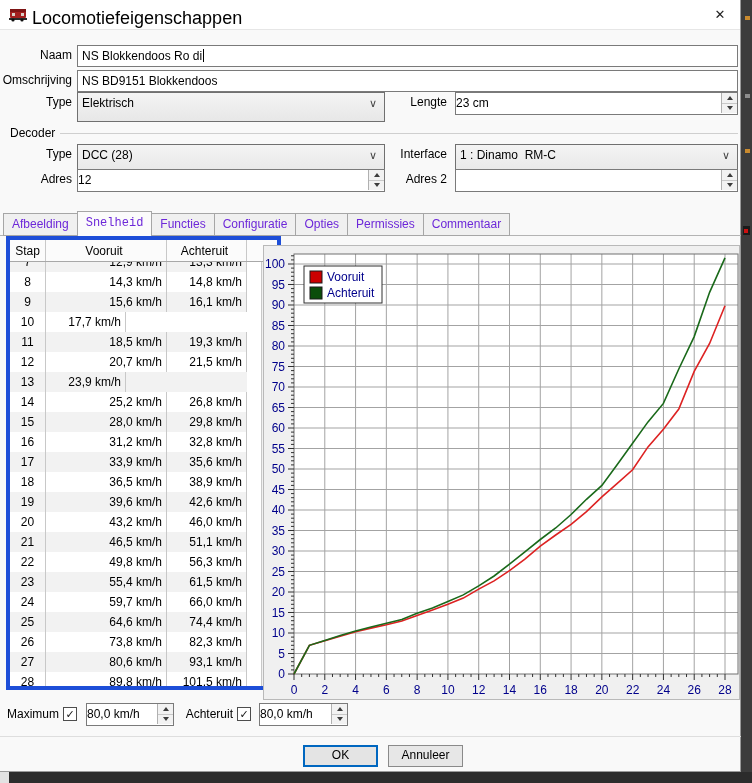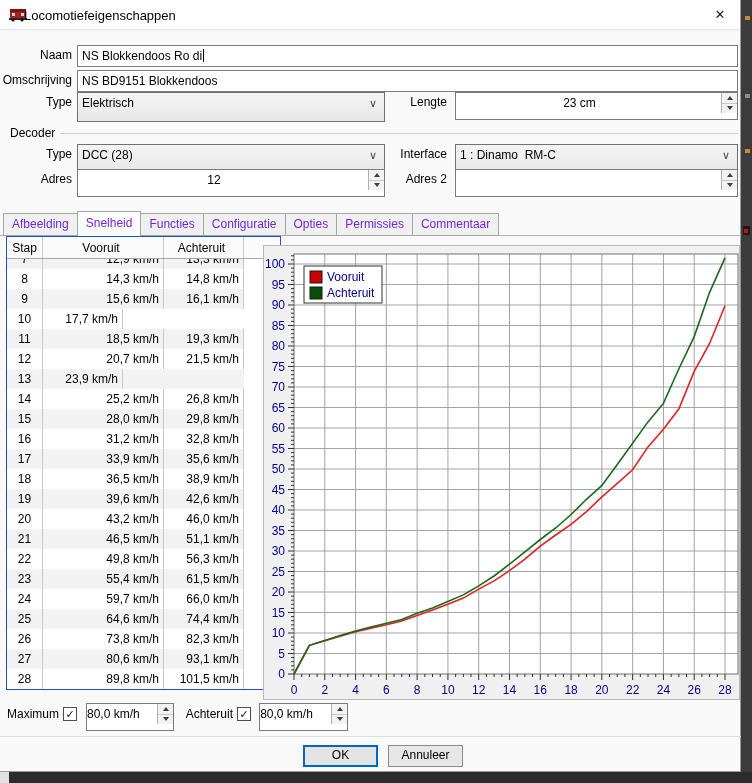--- a/index.html
+++ b/index.html
@@ -3,49 +3,49 @@
 <meta charset="utf-8">
 <style>
   * { margin:0; padding:0; box-sizing:border-box; }
   html,body { width:752px; height:783px; }
   body { background:#2f2f2f; font-family:"Liberation Sans", sans-serif; font-size:12px; color:#000; position:relative; overflow:hidden; }
 
   .dialog { position:absolute; left:0; top:0; width:741px; height:772px; background:#f9f9f9; border-right:1px solid #9a9a9a; border-bottom:1px solid #9a9a9a; }
 
   
   .titlebar { position:absolute; left:0; top:0; width:100%; height:30px; background:#ffffff; border-bottom:1px solid #e6e6e6; }
-  .titlebar .title { position:absolute; left:24px; top:8px; font-size:13px; }
+  .titlebar .title { position:absolute; left:32px; top:8px; font-size:18px; }
   .close-btn { position:absolute; right:6px; top:6px; width:28px; height:19px; text-align:center; line-height:18px; font-size:13px; color:#222; cursor:default; }
   .loco-icon { position:absolute; left:9px; top:7px; width:18px; height:15px; }
 
   
   .flabel { position:absolute; height:21px; line-height:21px; text-align:right; }
   .textbox { position:absolute; height:22px; background:#fff; border:1px solid #7a7a7a; line-height:20px; padding:0 4px; white-space:pre; overflow:hidden; }
   .caret { display:inline-block; width:1px; height:13px; background:#000; vertical-align:-2px; margin-left:1px; }
   .combobox { position:absolute; height:30px; background:linear-gradient(#f4f4f4,#e7e7e7); border:1px solid #707070; line-height:20px; padding:0 4px; white-space:pre; }
   .combobox .chev { position:absolute; right:7px; top:0; line-height:20px; color:#444; font-size:11px; }
-  .spinbox { position:absolute; height:28px; background:#fff; border:1px solid #7a7a7a; line-height:20px; text-align:center; padding-right:34px; white-space:pre; }
+  .spinbox { position:absolute; height:23px; background:#fff; border:1px solid #7a7a7a; line-height:20px; text-align:left; padding-right:34px; white-space:pre; }
   .spinner { position:absolute; right:0; top:0; width:16px; height:20px; border-left:1px solid #b0b0b0; display:flex; flex-direction:column; }
   .spinner .sbtn { flex:1; display:flex; align-items:center; justify-content:center; background:#f2f2f2; }
   .spinner .sbtn:first-child { border-bottom:1px solid #c8c8c8; }
   .tri-up { width:0; height:0; border-left:3px solid transparent; border-right:3px solid transparent; border-bottom:4px solid #3c3c3c; }
   .tri-down { width:0; height:0; border-left:3px solid transparent; border-right:3px solid transparent; border-top:4px solid #3c3c3c; }
 
   .groupline { position:absolute; height:1px; background:#cfcfcf; }
   .grouplabel { position:absolute; height:14px; line-height:14px; }
 
   
   .tabline { position:absolute; left:0; top:235px; width:741px; height:1px; background:#b4b4b4; }
   .tabbar { position:absolute; left:3px; top:211px; height:25px; display:flex; align-items:flex-end; }
   .tab { height:23px; line-height:21px; padding:0 8px; background:#f0f0f0; border:1px solid #a6a6a6; border-left:none; color:#6d28d9; }
   .tab:first-child { border-left:1px solid #a6a6a6; }
-  .tab.active { height:25px; line-height:23px; background:#fbfbfb; border:1px solid #a6a6a6; border-bottom:none; position:relative; z-index:3; margin-left:-1px; }
-
-  
-  .stable { position:absolute; left:6px; top:236px; width:275px; height:454px; background:#fff; border:1px solid #1d4ed8; }
+  .tab.active { height:25px; line-height:23px; background:#fbfbfb; border:1px solid #a6a6a6; border-bottom:none; position:relative; z-index:3; margin-left:-1px;font-family:Liberation Mono, monospace; }
+
+  
+  .stable { position:absolute; left:6px; top:236px; width:275px; height:454px; background:#fff; border:4px solid #1d4ed8; }
   .thead { display:flex; height:22px; line-height:22px; background:#fbfbfb; border-bottom:1px solid #a8a8a8; }
   .thead .hcell { text-align:center; }
   .tcell, .hcell { border-right:1px solid #c8c8c8; overflow:hidden; }
   .c0 { width:36px; text-align:center; }
   .c1 { width:121px; text-align:right; padding-right:4px; }
   .c2 { width:80px; text-align:right; padding-right:4px; }
   .tbody { position:absolute; left:0; top:22px; bottom:0; width:237px; overflow:hidden; }
   .trow { display:flex; height:20px; line-height:20px; background:#fff; }
   .trow.alt { background:#f2f2f2; }
   .clip { height:10px; overflow:hidden; }

